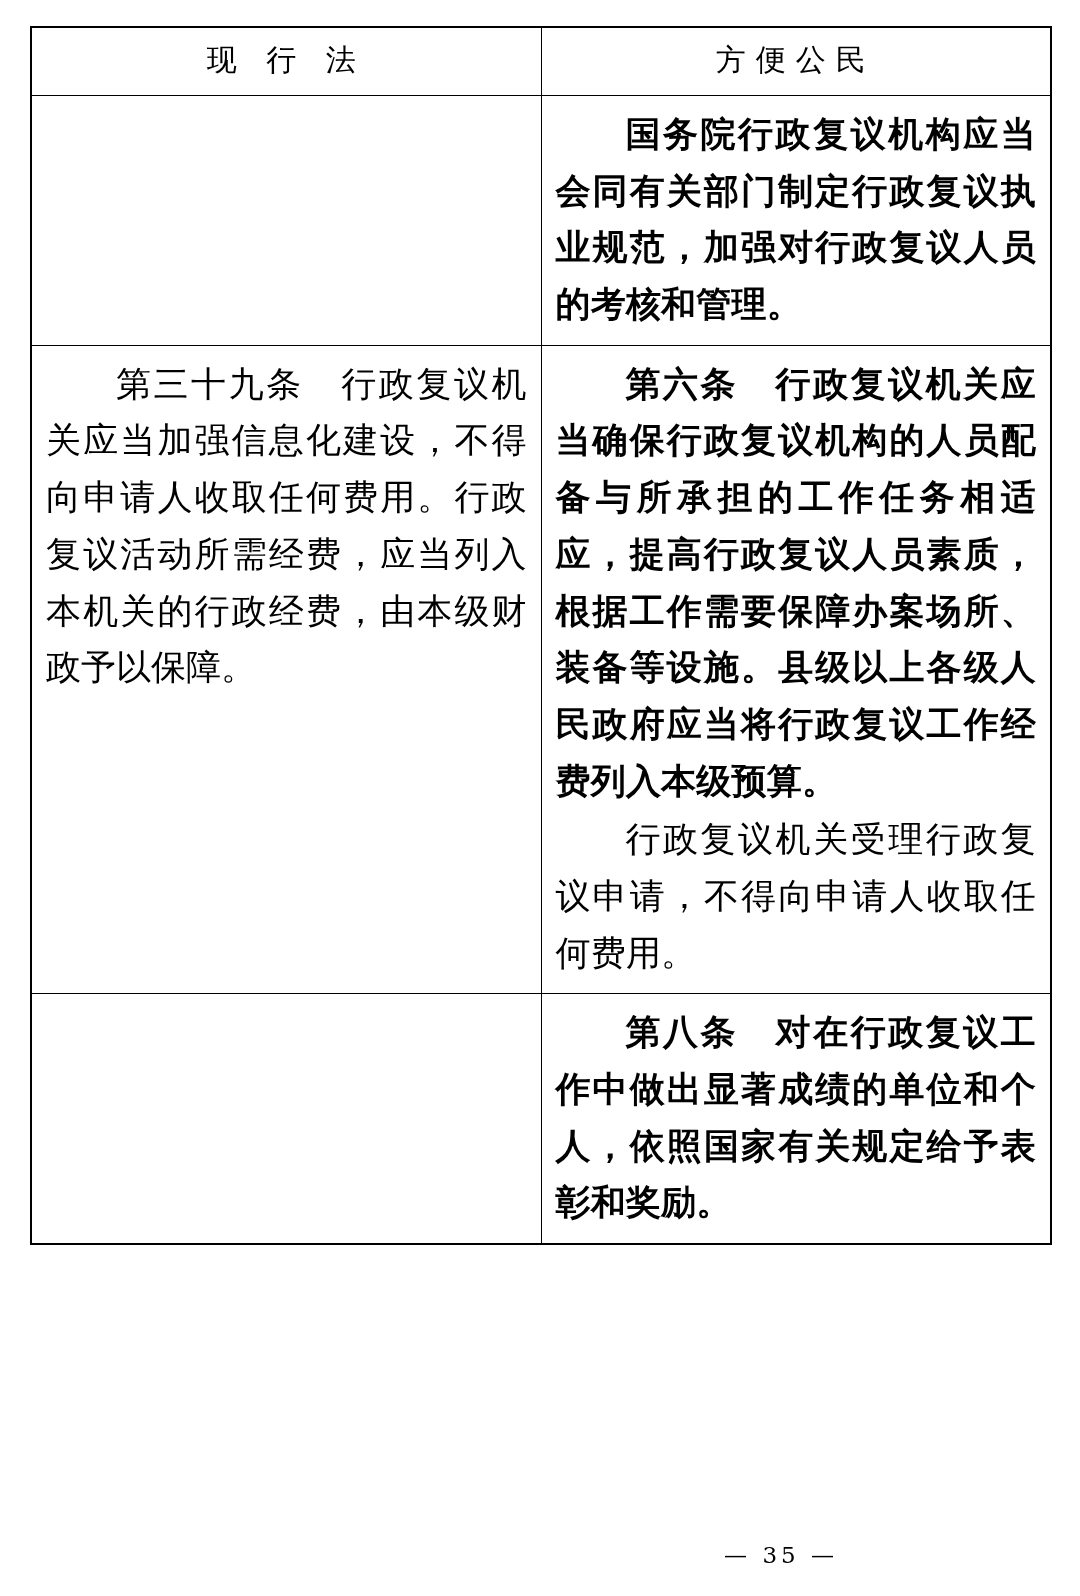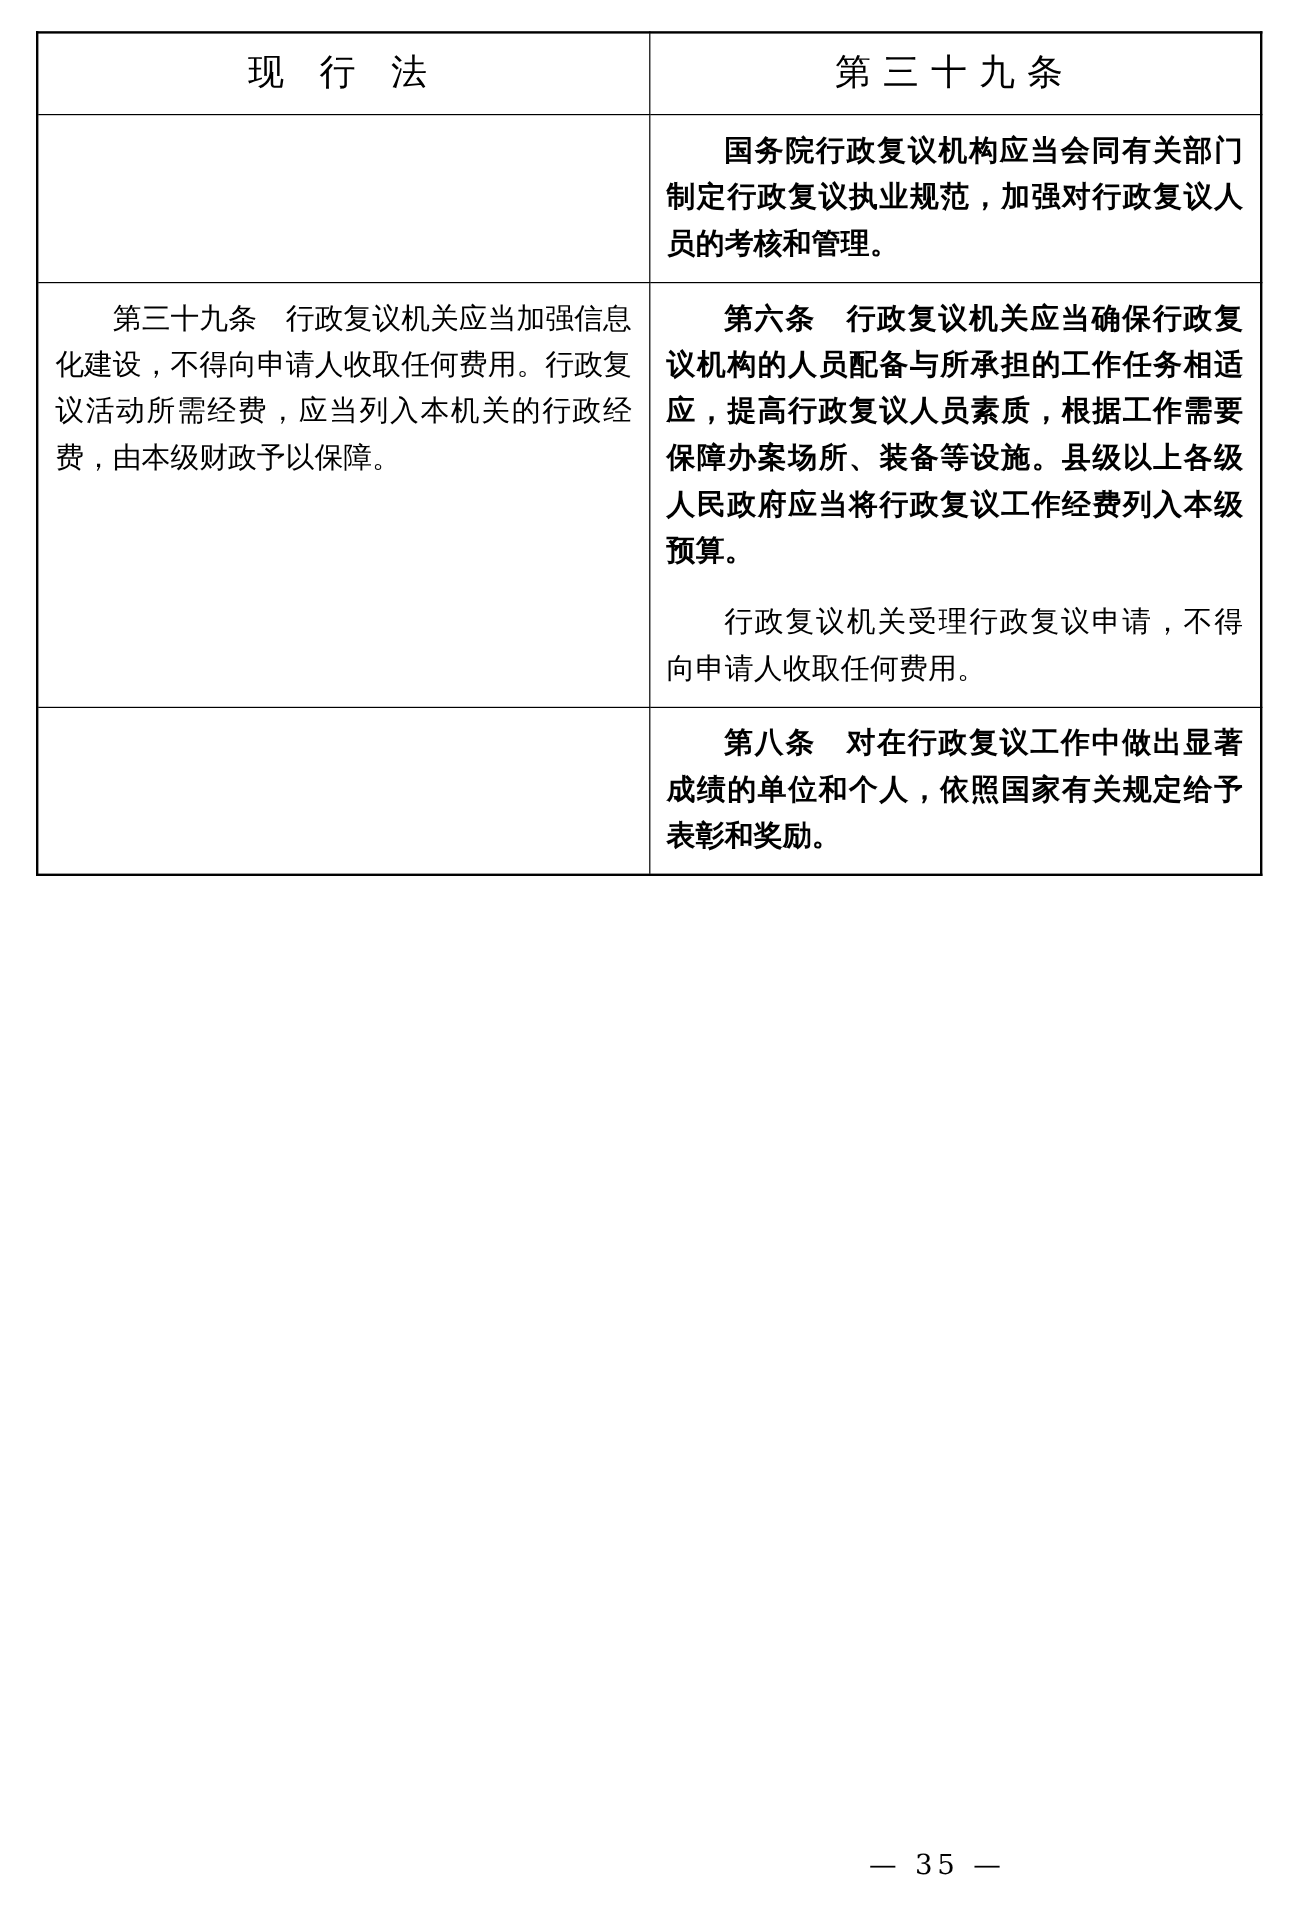--- a/index.html
+++ b/index.html
@@ -36,30 +36,30 @@
   }
   table.compare th {
     text-align: center;
     font-weight: normal;
     font-size: 30px;
     letter-spacing: 10px;
     padding: 12px 0 14px 0;
     font-family: "DejaVu Serif", "Liberation Serif", serif;
   }
   .para {
-    font-size: 24px;
+    font-size: 35px;
     line-height: 1.62;
     text-align: justify;
     text-justify: inter-ideograph;
     text-indent: 2em;
     margin: 0;
     font-family: "DejaVu Serif", "Liberation Serif", serif;
   }
   .para + .para {
-    margin-top: 20px;
+    margin-top: 2px;
   }
   .cell-empty {
     min-height: 24px;
   }
   td.right .para {
     letter-spacing: 0.2px;
   }
   .bold {
     font-weight: bold;
   }
@@ -78,21 +78,21 @@
 <div class="page">
 
   <table class="compare">
     <colgroup>
         <col class="c1">
         <col class="c2">
       </colgroup>
     <thead>
       <tr>
         <th>现 行 法</th>
-        <th>第三十九条</th>
+        <th>方便公民</th>
       </tr>
     </thead>
     <tbody>
 
       <tr>
         <td class="left">
           <div class="cell-empty"></div>
         </td>
         <td class="right">
           <p class="para bold">国务院行政复议机构应当会同有关部门制定行政复议执业规范，加强对行政复议人员的考核和管理。</p>

